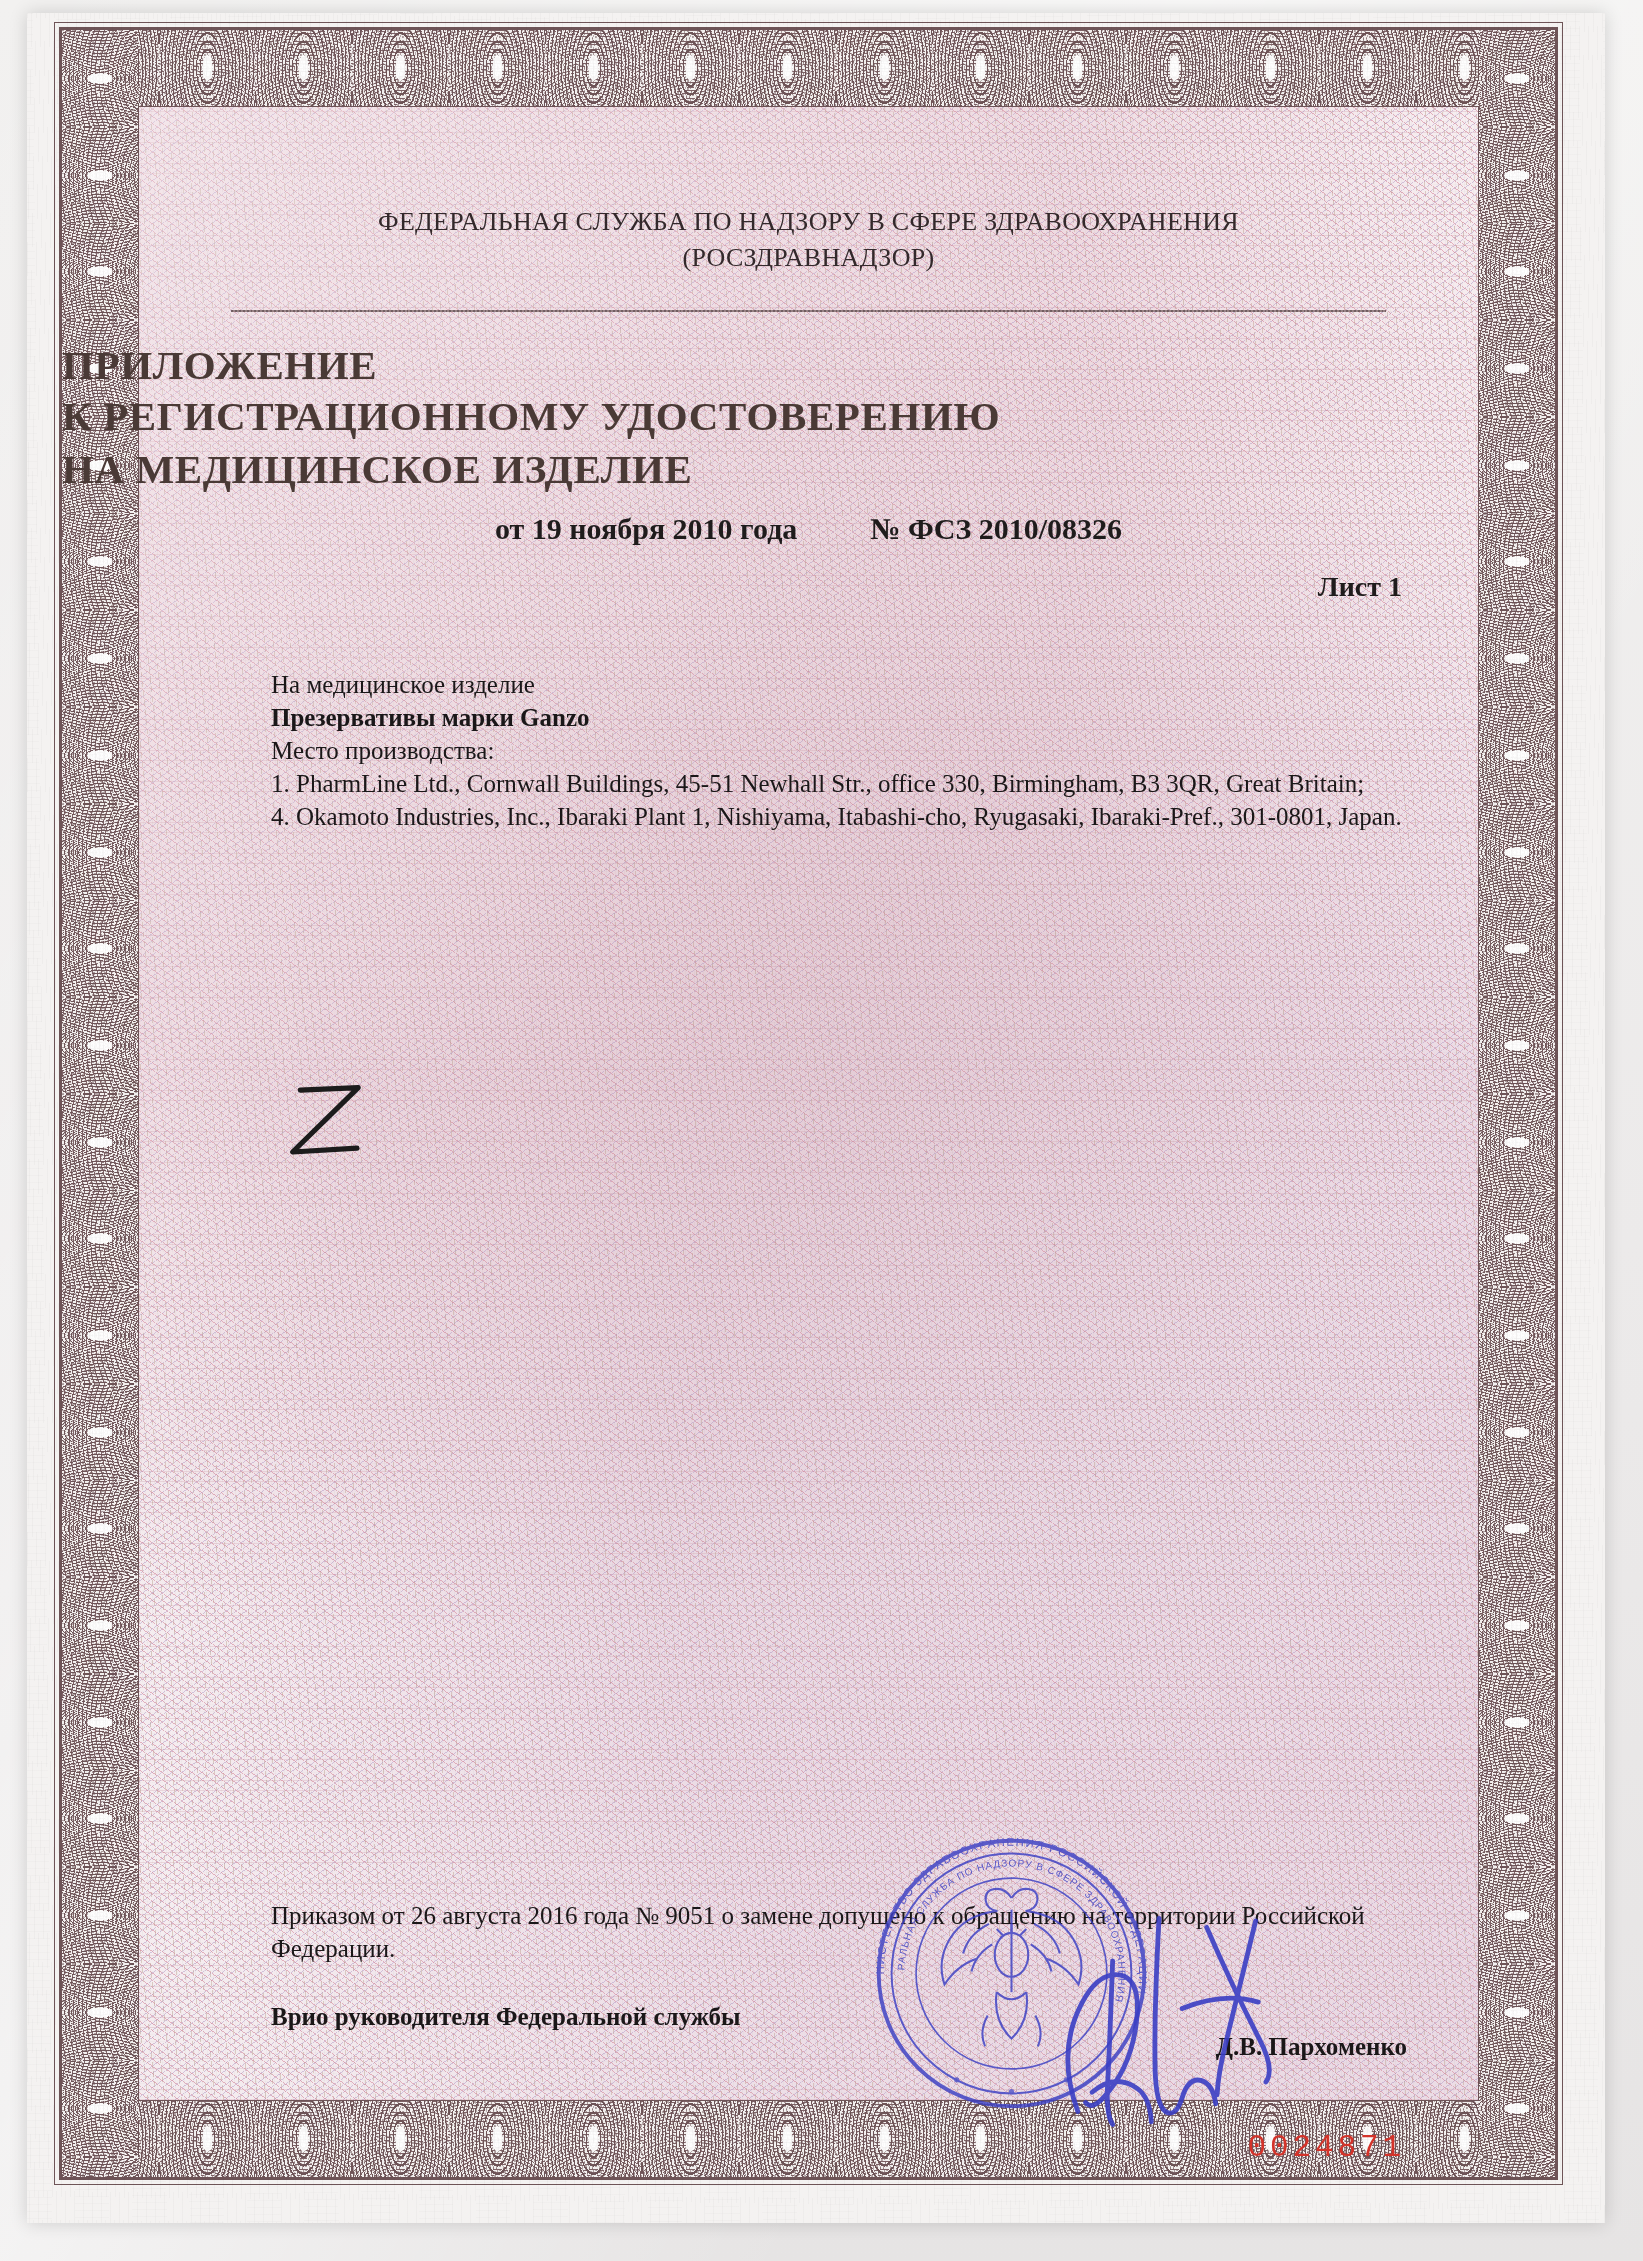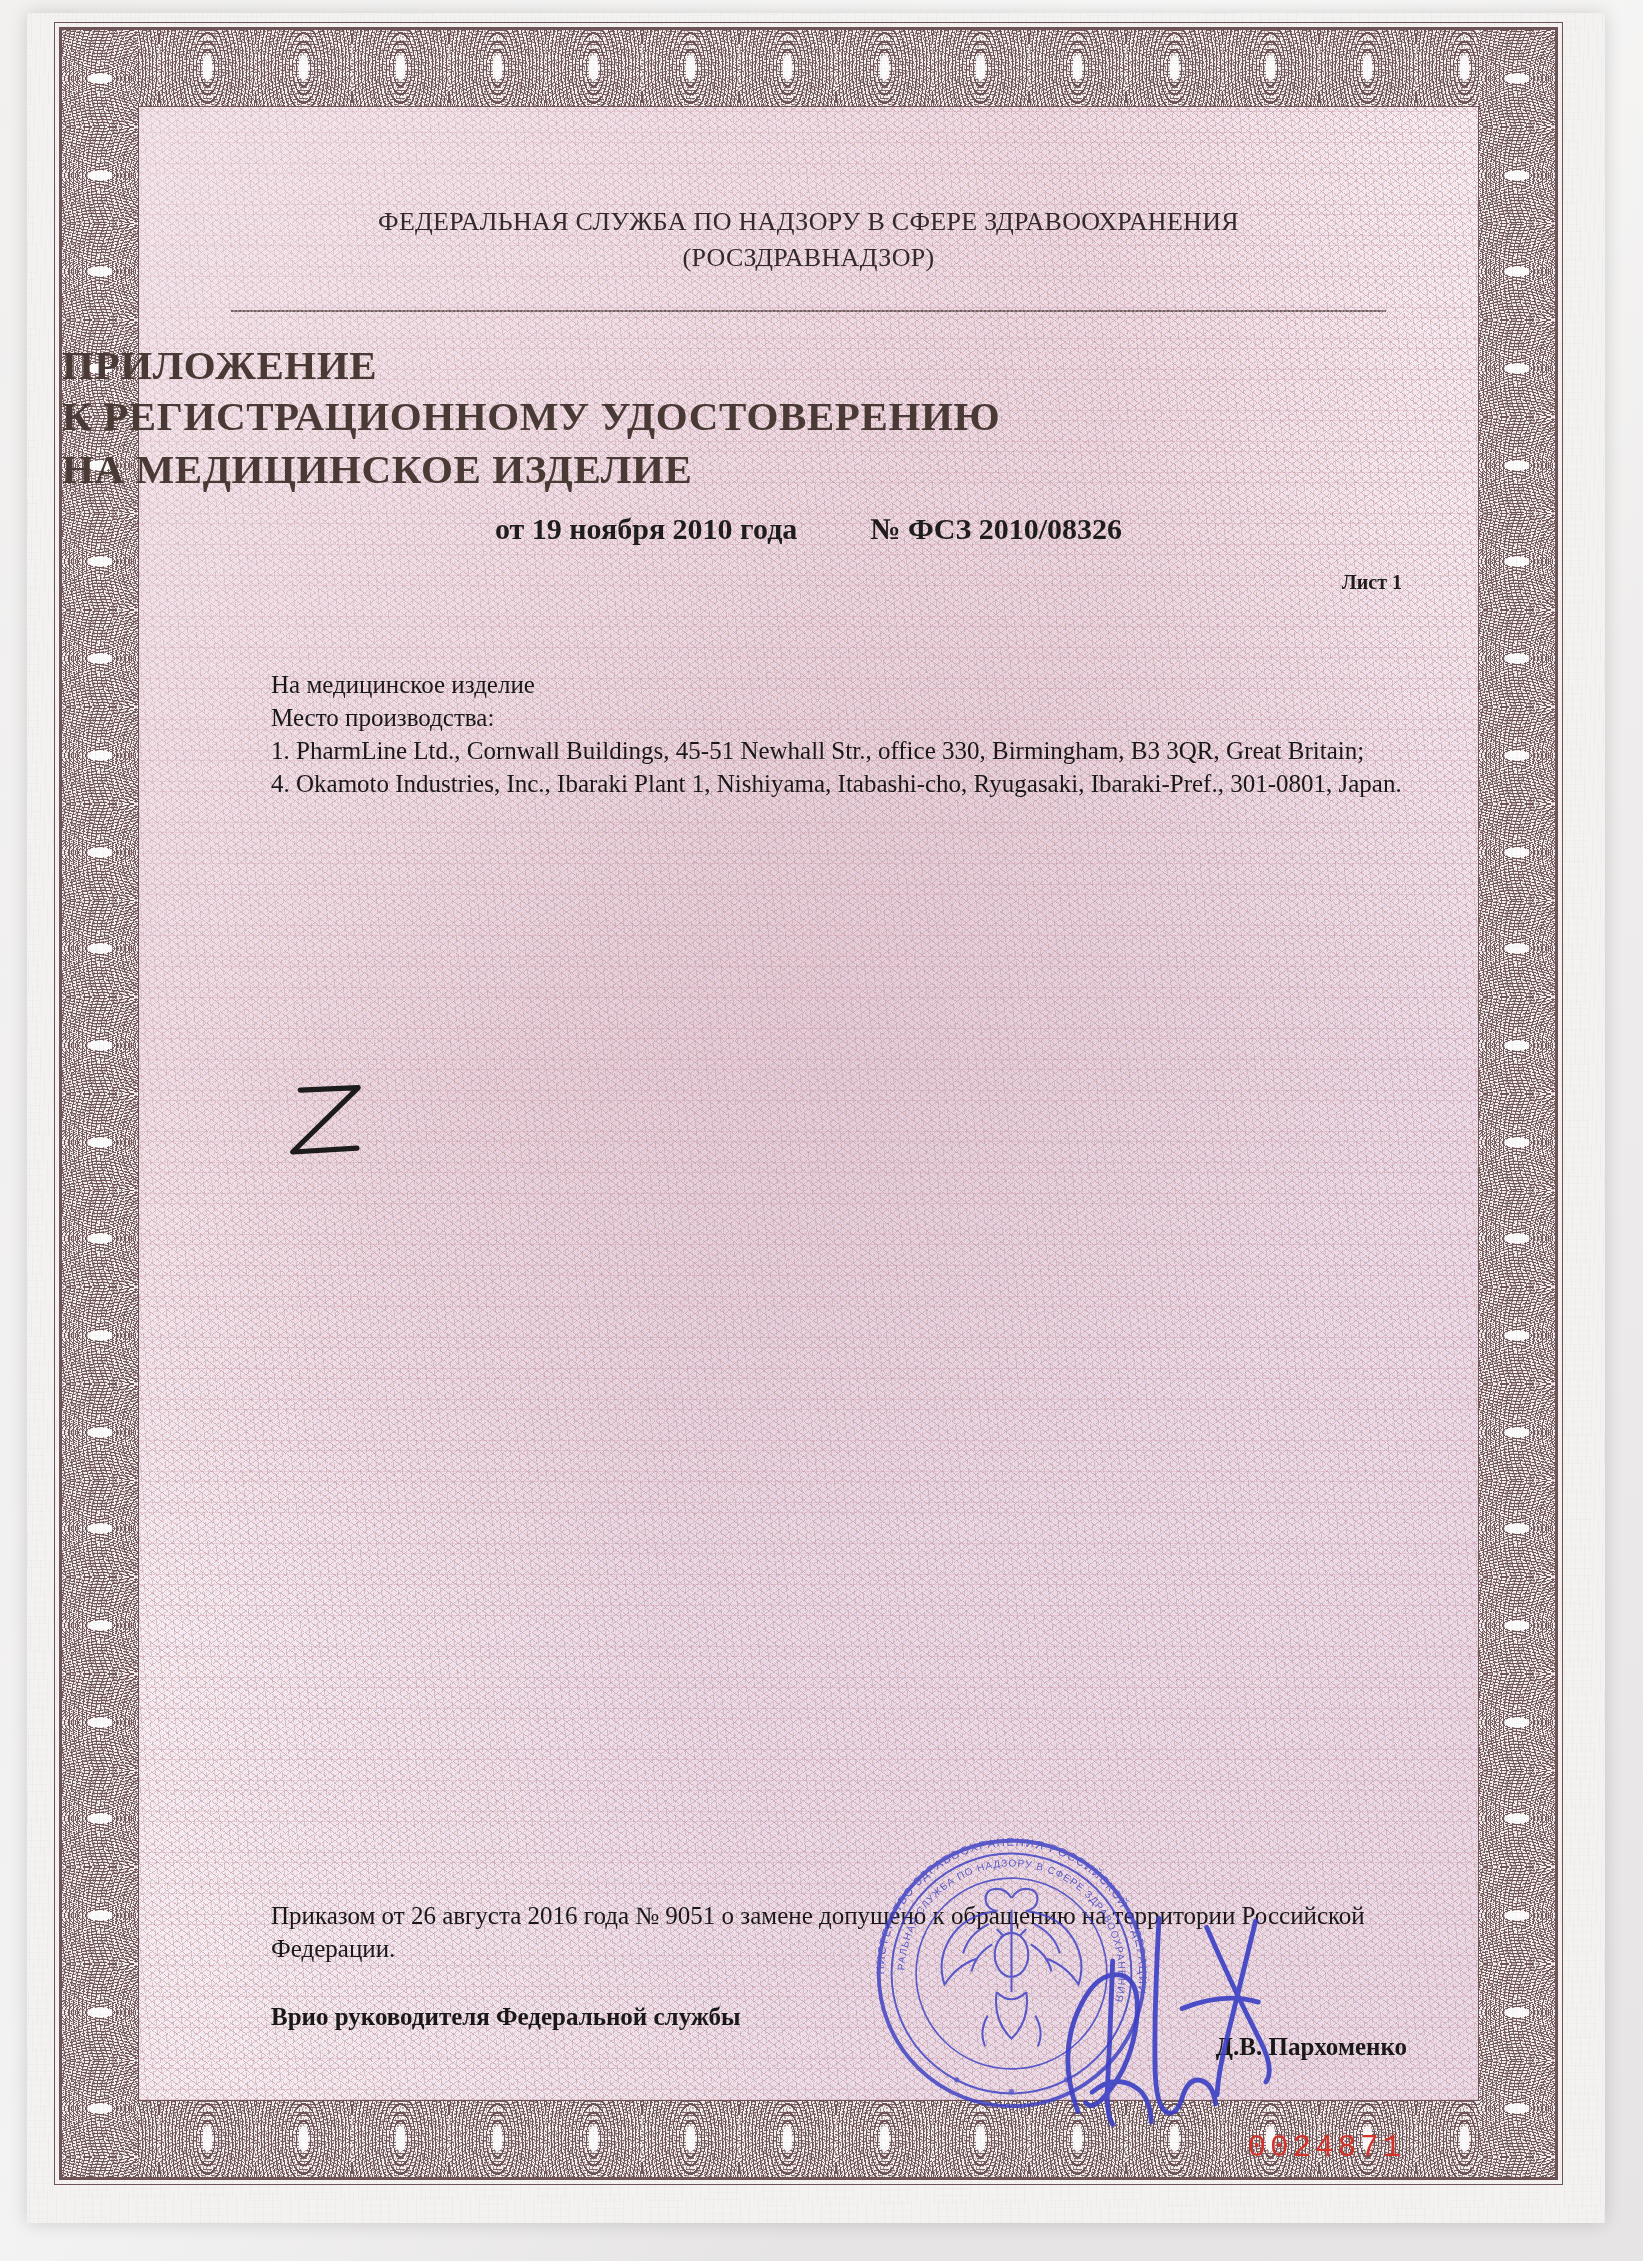--- a/index.html
+++ b/index.html
@@ -120,21 +120,21 @@
   #t2{top:362px;font-size:41px;}
   #t3{top:415px;font-size:41px;}
 
   #dateline{
     position:absolute;left:0;right:0;top:482px;text-align:center;
     font-weight:bold;font-size:30px;color:#1f1c1c;
   }
   #dateline .gap{display:inline-block;width:58px;}
   #sheetno{
     position:absolute;right:153px;top:541px;
-    font-weight:bold;font-size:20px;color:#1f1c1c;
+    font-weight:bold;font-size:28px;color:#1f1c1c;
   }
 
   #body{
     position:absolute;left:209px;right:148px;top:638px;
     font-size:25px;line-height:33px;color:#1a1718;
   }
   #body .b{font-weight:bold;}
 
   #zmark{
     position:absolute;left:219px;top:1051px;
@@ -285,20 +285,21 @@
         <div id="dateline">
           <span>от  19 ноября 2010 года</span>
           <span class="gap"></span>
           <span>№  ФСЗ 2010/08326</span>
         </div>
 
         <div id="sheetno">Лист  1</div>
 
         <div id="body">
           <div>На медицинское изделие</div>
+          <div class="b">Презервативы марки Ganzo</div>
           <div>Место производства:</div>
           <div>1. PharmLine Ltd., Cornwall Buildings, 45-51 Newhall Str., office 330, Birmingham, B3 3QR, Great Britain;</div>
           <div>4. Okamoto Industries, Inc., Ibaraki Plant 1, Nishiyama, Itabashi-cho, Ryugasaki, Ibaraki-Pref., 301-0801, Japan.</div>
         </div>
 
         <svg id="zmark" viewBox="0 0 160 130">
           <path d="M30 14 L120 10 L18 110 L118 104" fill="none" stroke="#1c1c1c" stroke-width="8" stroke-linecap="round" stroke-linejoin="round"></path>
         </svg>
 
         <div id="order">Приказом от 26 августа 2016 года № 9051 о замене допущено к обращению на территории Российской Федерации.</div>

